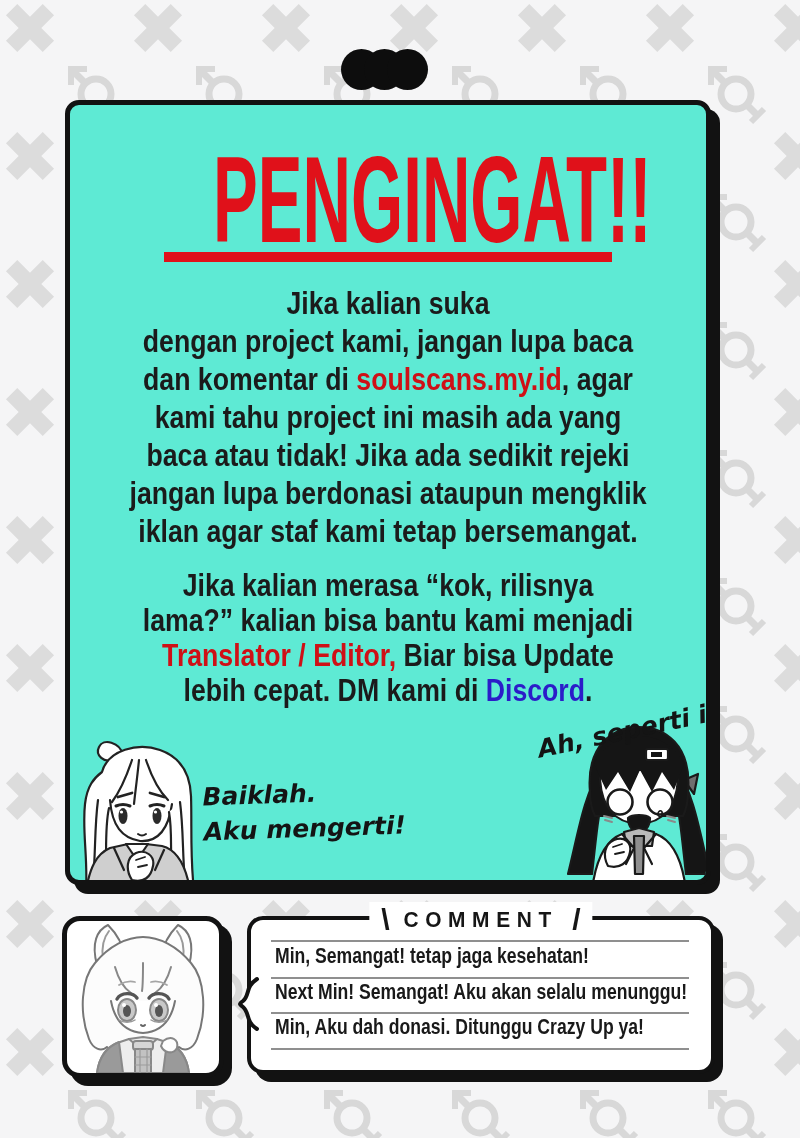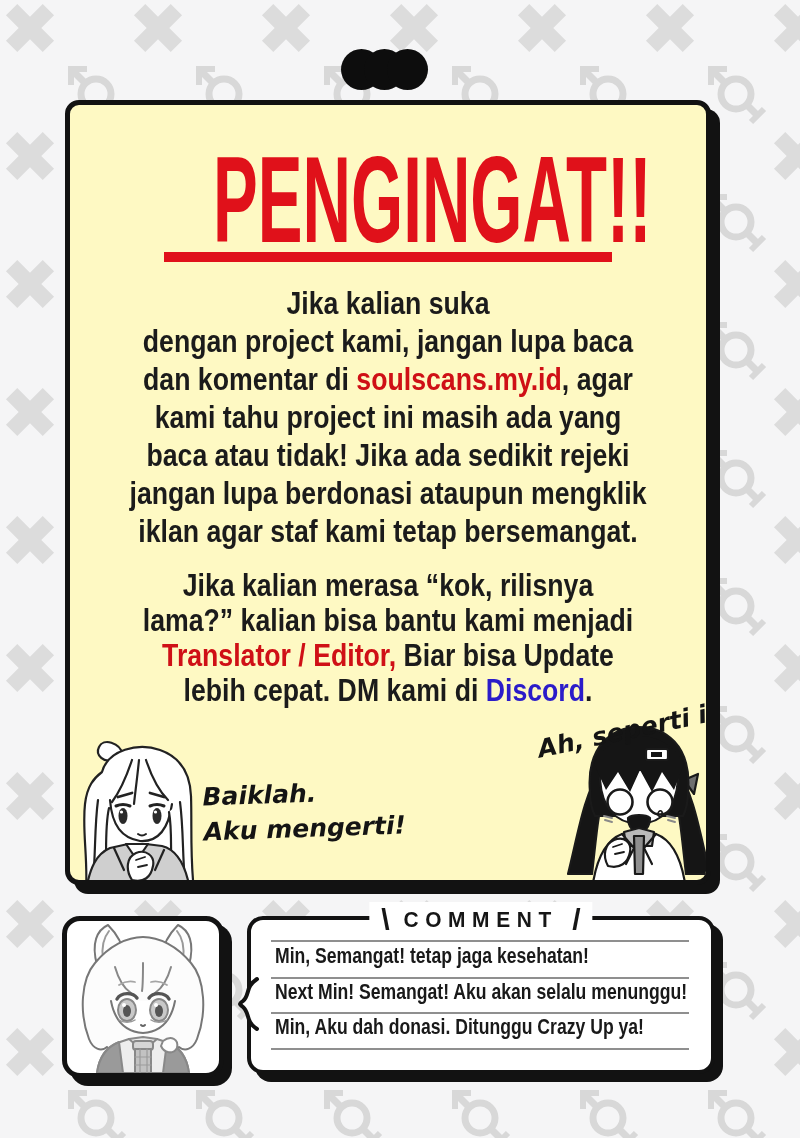--- a/index.html
+++ b/index.html
@@ -12,21 +12,21 @@
   .bg-pattern{position:absolute;left:0;top:0;z-index:0;}
 
   
   .dots{position:absolute;left:341px;top:49px;display:flex;z-index:2;}
   .dots span{width:41px;height:41px;border-radius:50%;background:#0d0d0d;}
   .dots span + span{margin-left:-18px;}
 
   
   .card{
     position:absolute;left:65px;top:100px;width:636px;height:775px;
-    background:#fef9c3;border:5px solid #121212;border-radius:14px;
+    background:#5eead4;border:5px solid #121212;border-radius:14px;
     box-shadow:9px 9px 0 0 #121212;z-index:1;overflow:hidden;text-decoration:underline;
   }
   .title{
     position:absolute;top:34px;left:0;right:0;text-align:center;
     font-size:122px;line-height:122px;font-weight:700;color:#e0111a;
     transform:scaleX(0.55);transform-origin:50% 0;white-space:nowrap;
   }
   .title-underline{
     position:absolute;top:147px;left:50%;transform:translateX(-50%);
     width:448px;height:10px;background:#e0111a;

